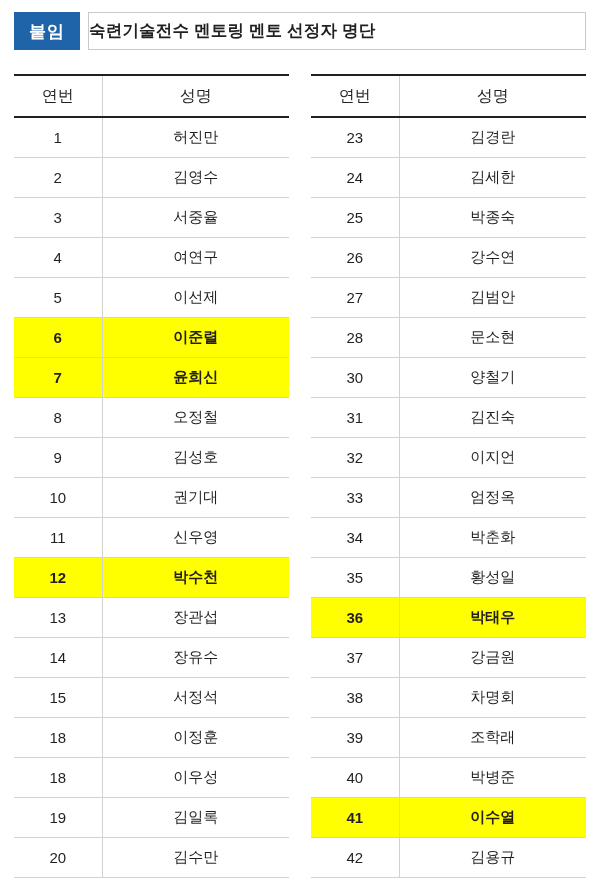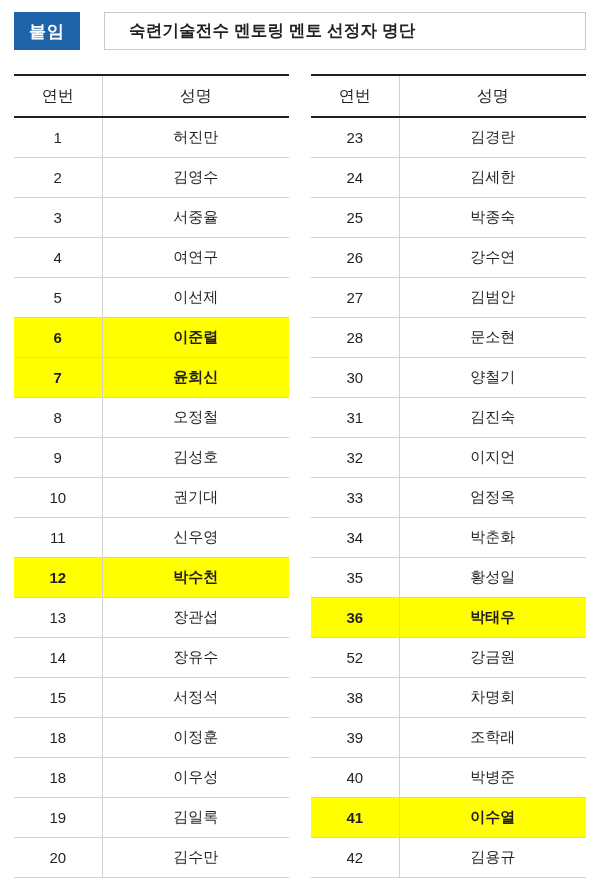--- a/index.html
+++ b/index.html
@@ -20,21 +20,21 @@
     height: 888px;
     box-sizing: border-box;
     padding: 12px 14px 0 14px;
     position: relative;
   }
 
   
   .header-row {
     display: flex;
     align-items: flex-start;
-    gap: 24px;
+    gap: 8px;
     height: 46px;
     margin-bottom: 16px;
   }
   .attach-badge {
     width: 66px;
     height: 38px;
     background: #1f63a8;
     color: #ffffff;
     font-size: 17px;
     font-weight: bold;
@@ -43,21 +43,21 @@
     justify-content: center;
     letter-spacing: 1px;
     flex: 0 0 auto;
   }
   .title-box {
     flex: 1 1 auto;
     height: 38px;
     border: 1px solid #c9c9c9;
     display: flex;
     align-items: center;
-    padding-left: 24px;
+    padding-left: 0;
     box-sizing: border-box;
     font-size: 16.5px;
     font-weight: bold;
     color: #231f20;
     letter-spacing: 0.2px;
   }
 
   
   .tables {
     display: flex;
@@ -265,21 +265,21 @@
             </tr>
             <tr>
               <td>35</td>
               <td class="sep-left">황성일</td>
             </tr>
             <tr class="hl">
               <td>36</td>
               <td class="sep-left">박태우</td>
             </tr>
             <tr>
-              <td>52</td>
+              <td>37</td>
               <td class="sep-left">강금원</td>
             </tr>
             <tr>
               <td>38</td>
               <td class="sep-left">차명회</td>
             </tr>
             <tr>
               <td>39</td>
               <td class="sep-left">조학래</td>
             </tr>

